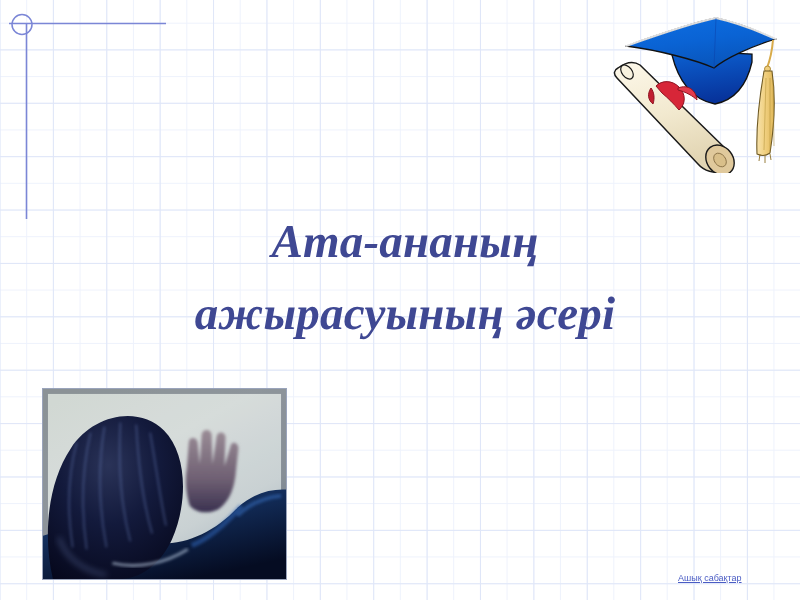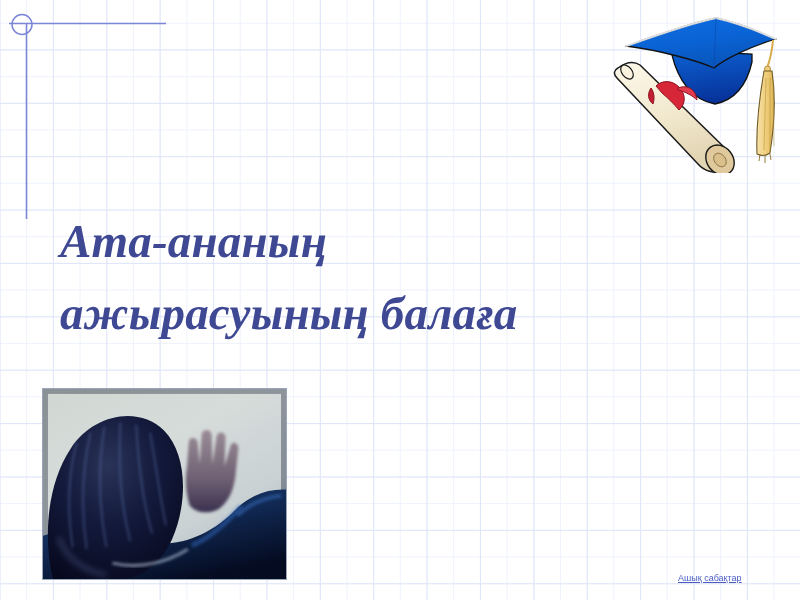--- a/index.html
+++ b/index.html
@@ -42,20 +42,21 @@
     height: 240px;
     pointer-events: none;
   }
 
   
   #title-block {
     position: absolute;
     left: 60px;
     top: 206px;
     width: 690px;
+    text-align: center;
     color: #3f4893;
     font-family: "Liberation Serif", "DejaVu Serif", serif;
     font-weight: bold;
     font-style: italic;
     font-size: 47px;
     line-height: 72px;
     letter-spacing: 0.2px;
     text-rendering: geometricPrecision;
   }
   #title-block .tline { display: block; white-space: nowrap; }
@@ -167,21 +168,21 @@
         <path d="M56,78 C62,72 72,72 79,79 C86,86 86,96 79,102
                  C74,96 68,90 62,85 Z" fill="#d72638" stroke="#8e1422" stroke-width="1"></path>
         <path d="M78,80 C88,76 96,82 97,92 C93,88 86,84 78,82 Z" fill="#e23b4d" stroke="#8e1422" stroke-width="1"></path>
         <path d="M51,80 C47,86 48,92 53,96 C55,90 54,84 51,80 Z" fill="#c21e30" stroke="#8e1422" stroke-width="1"></path>
       </g>
     </svg>
   </div>
 
   <div id="title-block">
     <span class="tline" id="title-line-1">Ата-ананың</span>
-    <span class="tline" id="title-line-2">ажырасуының балаға</span>
+    <span class="tline" id="title-line-2">ажырасуының әсері</span>
   </div>
 
   <div id="child-photo">
     <svg viewBox="0 0 245 192" preserveAspectRatio="none" xmlns="http://www.w3.org/2000/svg">
       <defs>
         <linearGradient id="windowBg" x1="0.15" y1="0" x2="0.85" y2="1">
           <stop offset="0%" stop-color="#e8efe6"></stop>
           <stop offset="35%" stop-color="#eef3ee"></stop>
           <stop offset="70%" stop-color="#dfe7e6"></stop>
           <stop offset="100%" stop-color="#b9c6cf"></stop>

